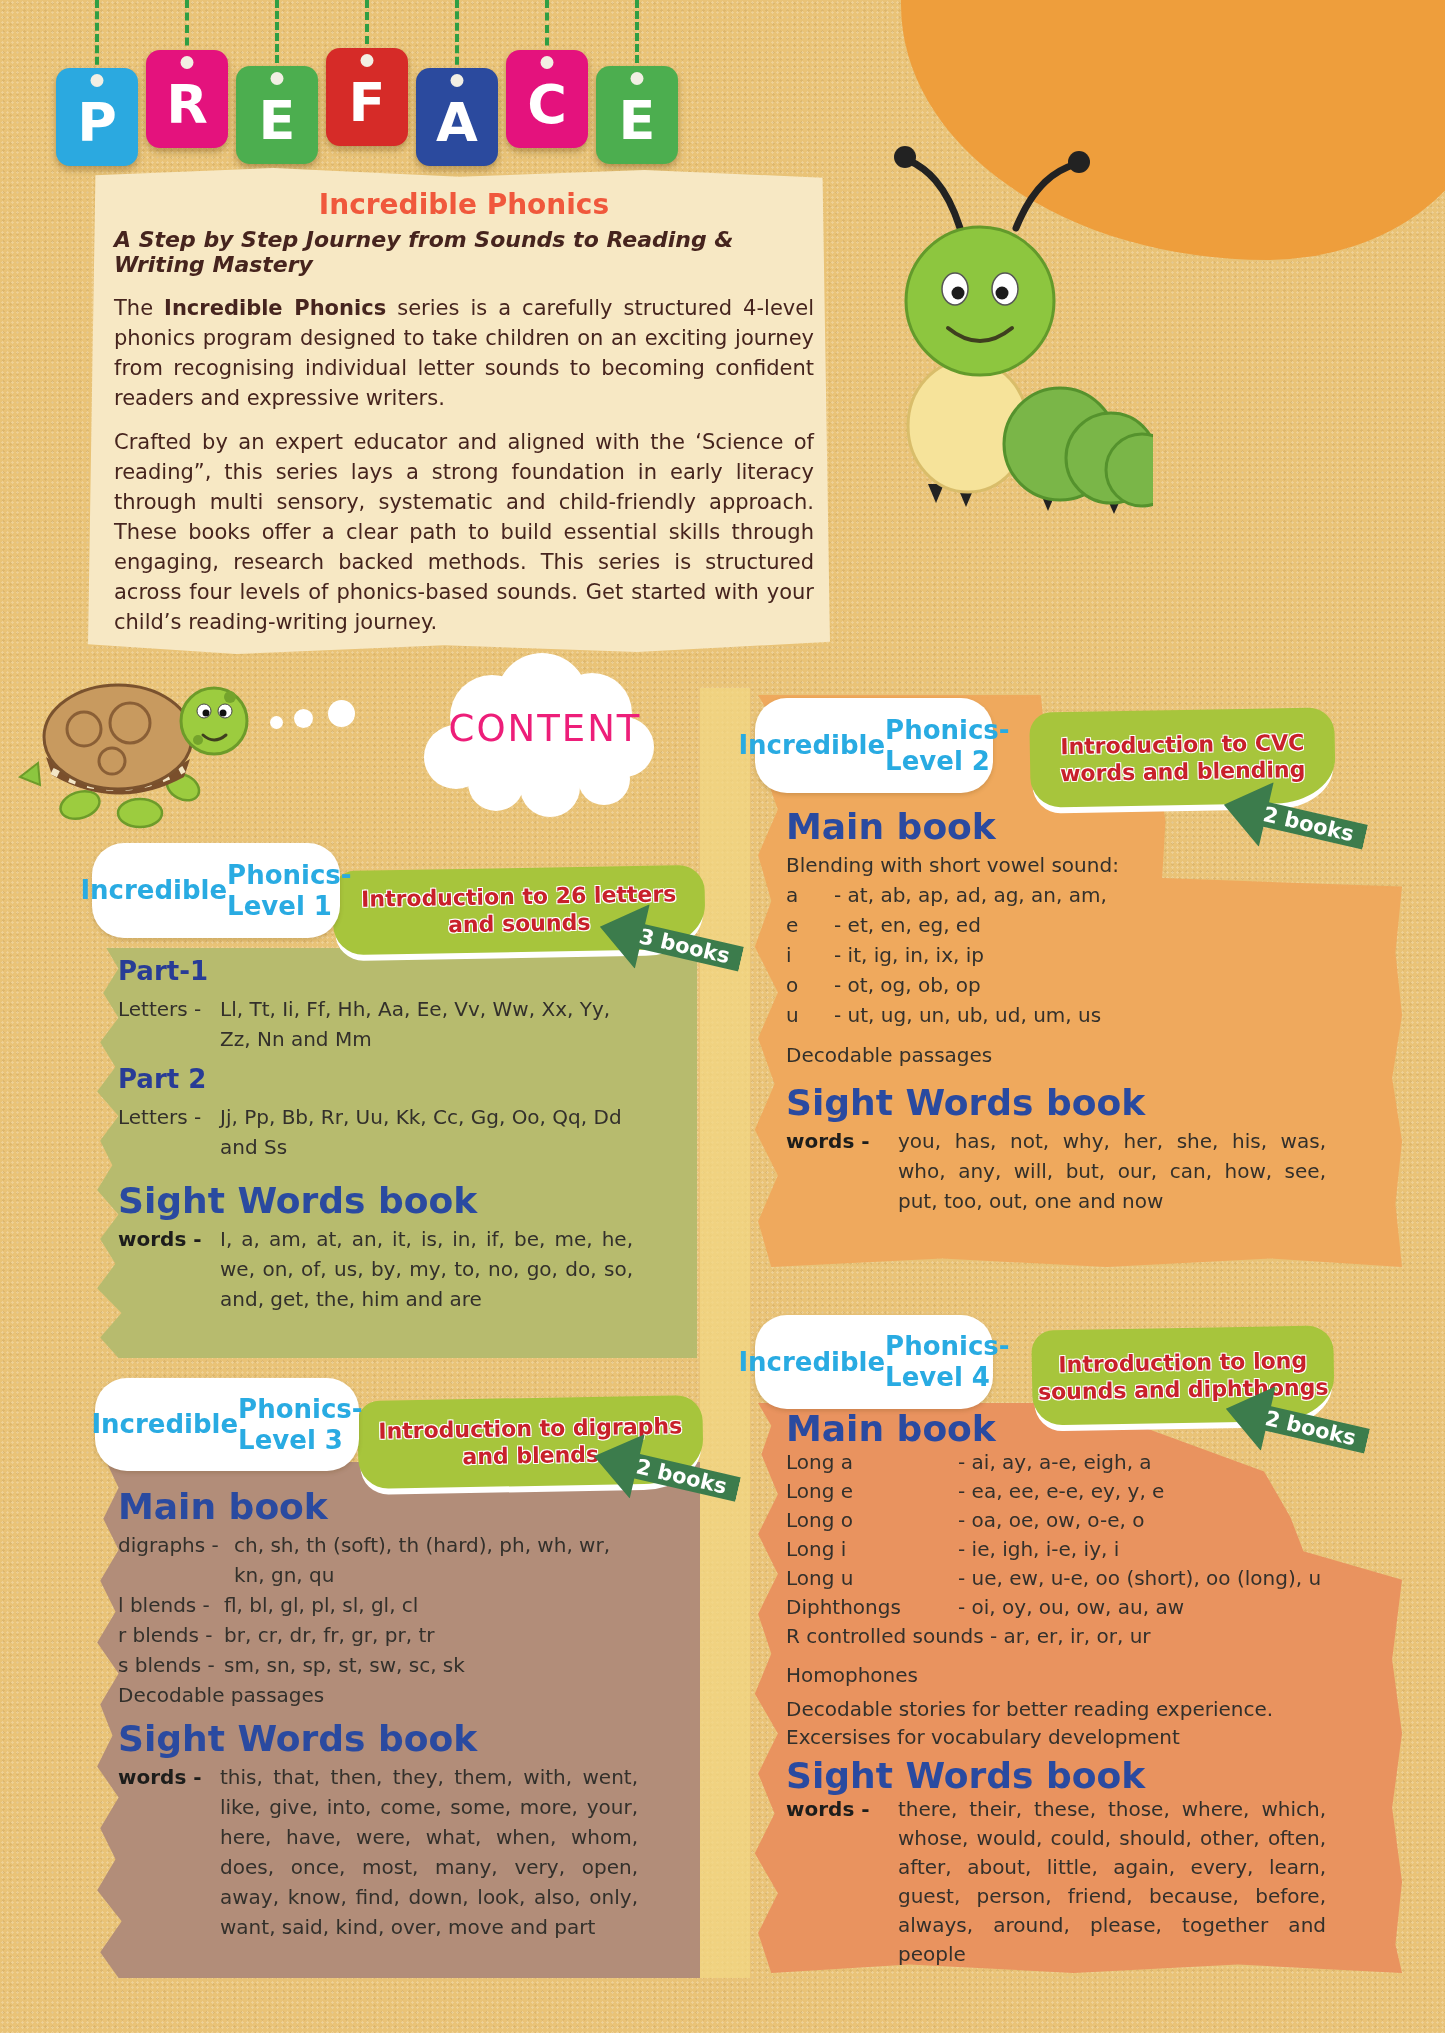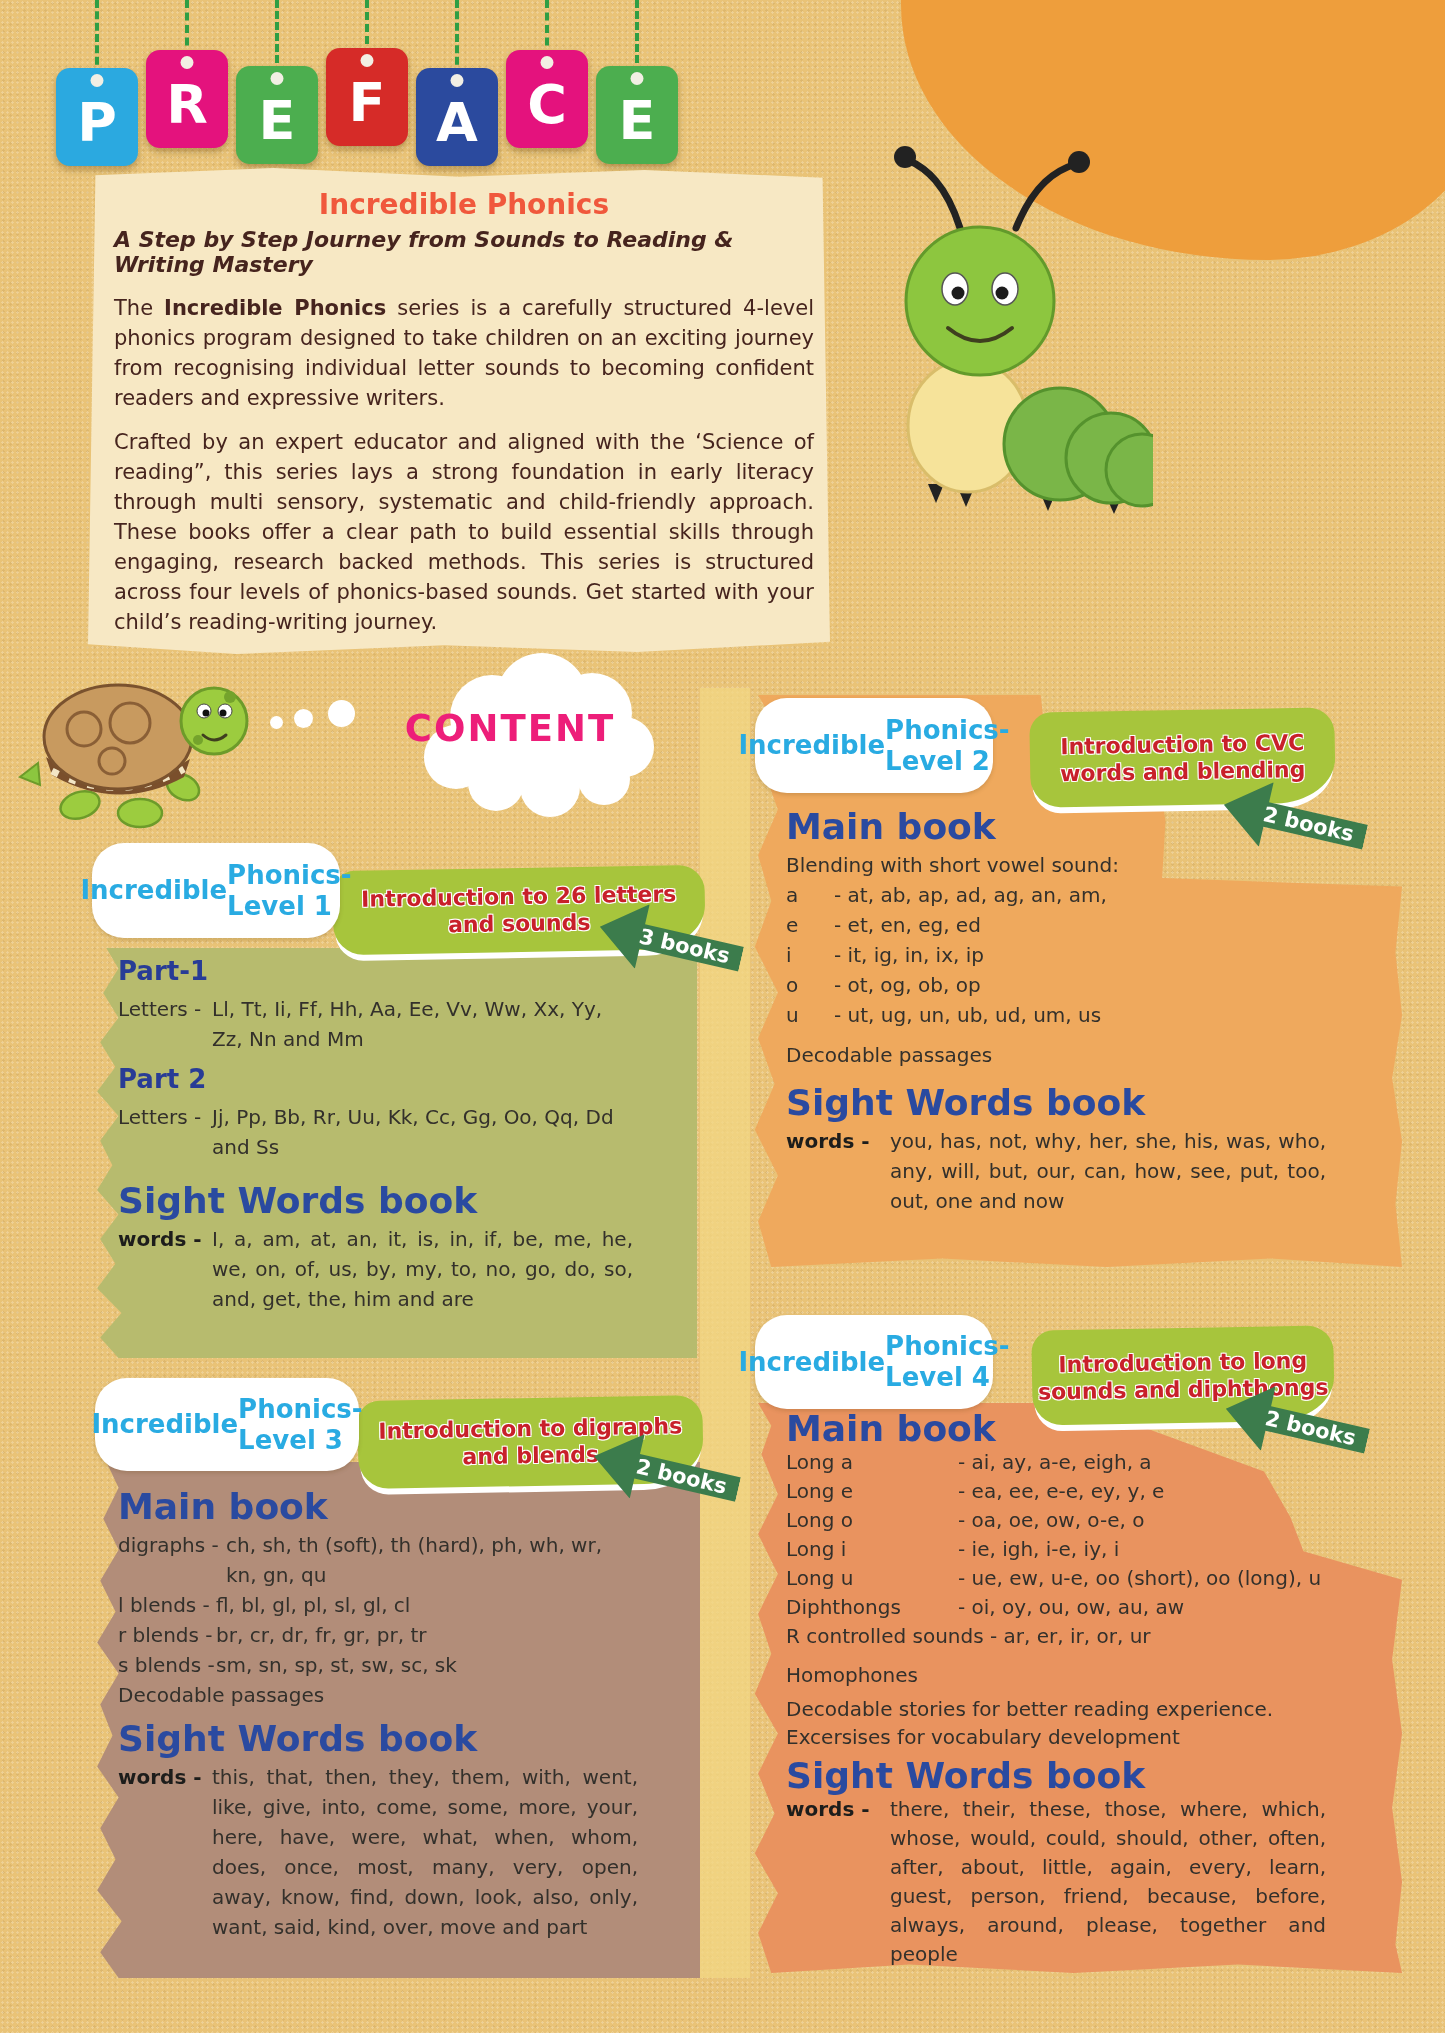--- a/index.html
+++ b/index.html
@@ -20,22 +20,22 @@
   .corner-blob{position:absolute;right:-46px;top:-80px;width:590px;height:340px;
        border-radius:0 0 38% 62% / 0 0 52% 75%;}
   
   .intro-panel{position:absolute;left:88px;top:168px;width:742px;height:486px;background:#f7e8c4;
        box-sizing:border-box;padding:20px 16px 14px 26px;
        clip-path:polygon(1% 1.5%,25% 0,50% 1.8%,75% .4%,99% 2%,100% 97.5%,74% 99.6%,48% 98.2%,20% 100%,0 98%);}
   .intro-title{text-align:center;font-size:28px;font-weight:bold;color:#f0583c;margin-bottom:6px;}
   .intro-subtitle{text-align:left;font-size:22px;font-weight:bold;font-style:italic;color:#46241e;margin-bottom:16px;}
   .intro-para{font-size:21px;line-height:30px;color:#46241e;text-align:justify;margin:0 0 14px 0;}
   
-  .content-label{position:absolute;left:385px;top:645px;width:250px;height:166px;display:flex;
-       align-items:center;justify-content:center;font-size:37px;font-weight:bold;letter-spacing:2px;}
+  .content-label{position:absolute;left:420px;top:645px;width:250px;height:166px;display:flex;
+       align-items:center;justify-content:center;font-size:37px;font-weight:normal;letter-spacing:2px;}
   .dot{position:absolute;background:#fff;border-radius:50%;}
   
   .panel{position:absolute;}
   .jag-left{clip-path:polygon(3% 0,100% 0,100% 100%,5% 100%,2% 95%,5.5% 89%,1.5% 83%,4.5% 77%,2% 71%,5% 65%,1.5% 59%,4% 53%,2% 47%,5% 41%,1.5% 35%,4.5% 29%,2% 23%,5% 17%,2.5% 11%,5% 5%);}
   .cut-l2{clip-path:polygon(2% 0,45% 0,46% 10%,63% 15%,64% 22%,63.5% 32%,100% 33.5%,99% 45%,100% 56%,98.5% 67%,100% 78%,99% 89%,100% 100%,80% 98.5%,55% 100%,30% 98.5%,4% 100%,2% 92%,5% 84%,1.5% 76%,4.5% 68%,2% 60%,5% 52%,1.5% 44%,4% 36%,2% 28%,5% 20%,2.5% 12%,5% 6%);}
   .cut-l4{clip-path:polygon(2% 0,58% 0,60% 4%,79% 12%,83% 20%,85% 26%,100% 31%,98.5% 45%,100% 58%,98.5% 71%,100% 84%,99% 95%,100% 100%,75% 98.5%,50% 100%,25% 98.5%,4% 100%,2% 93%,5% 86%,1.5% 79%,4.5% 72%,2% 65%,5% 58%,1.5% 51%,4% 44%,2% 37%,5% 30%,2% 23%,5% 16%,2.5% 9%,4% 4%);}
   .bubble{position:absolute;background:#fff;border-radius:32px;display:flex;flex-direction:row;
        align-items:center;justify-content:center;box-shadow:0 2px 4px rgba(90,60,10,.2);}
   .bubble-line{font-size:26px;line-height:31px;font-weight:bold;color:#29abe2;}
   .ribbon{position:absolute;border-radius:22px 26px 60px 30px / 22px 26px 44px 30px;
@@ -44,21 +44,21 @@
   .ribbon-line{font-size:22px;line-height:27px;font-weight:bold;color:#c8202a;
        text-shadow:-1px -1px 0 #fff,1px -1px 0 #fff,-1px 1px 0 #fff,1px 1px 0 #fff;}
   .books-arrow{position:absolute;display:flex;align-items:center;justify-content:flex-end;
        padding-right:12px;box-sizing:border-box;color:#fff;font-size:21px;font-weight:bold;
        clip-path:polygon(0 50%,30% 0,30% 31%,100% 31%,100% 69%,30% 69%,30% 100%);transform:rotate(13deg);}
   
   .content{position:absolute;color:#33302b;}
   .h-main{font-size:36px;line-height:30px;font-weight:bold;color:#2a4aa0;margin:0 0 8px 0;}
   .h-part{font-size:26px;line-height:30px;font-weight:bold;color:#283c96;margin:10px 0 8px 0;}
   .row{font-size:20px;line-height:30px;}
-  .hang{display:grid;grid-template-columns:94px 1fr;column-gap:0;}
+  .hang{display:grid;grid-template-columns:94px 1fr;column-gap:8px;}
   .hang.w2{grid-template-columns:104px 1fr;}
   .lab{white-space:nowrap;}
   .words .lab{font-weight:bold;color:#1d1d1b;}
   .words .val{text-align:justify;}
   .vrow{display:grid;grid-template-columns:48px 1fr;}
   .lrow{display:grid;grid-template-columns:172px 1fr;line-height:29px;}
   .mt10{margin-top:10px;} .mt14{margin-top:14px;} .mt18{margin-top:18px;} .mt24{margin-top:24px;}
   .band{position:absolute;background:#f1d783;opacity:.75;}
 </style>
 </head>

